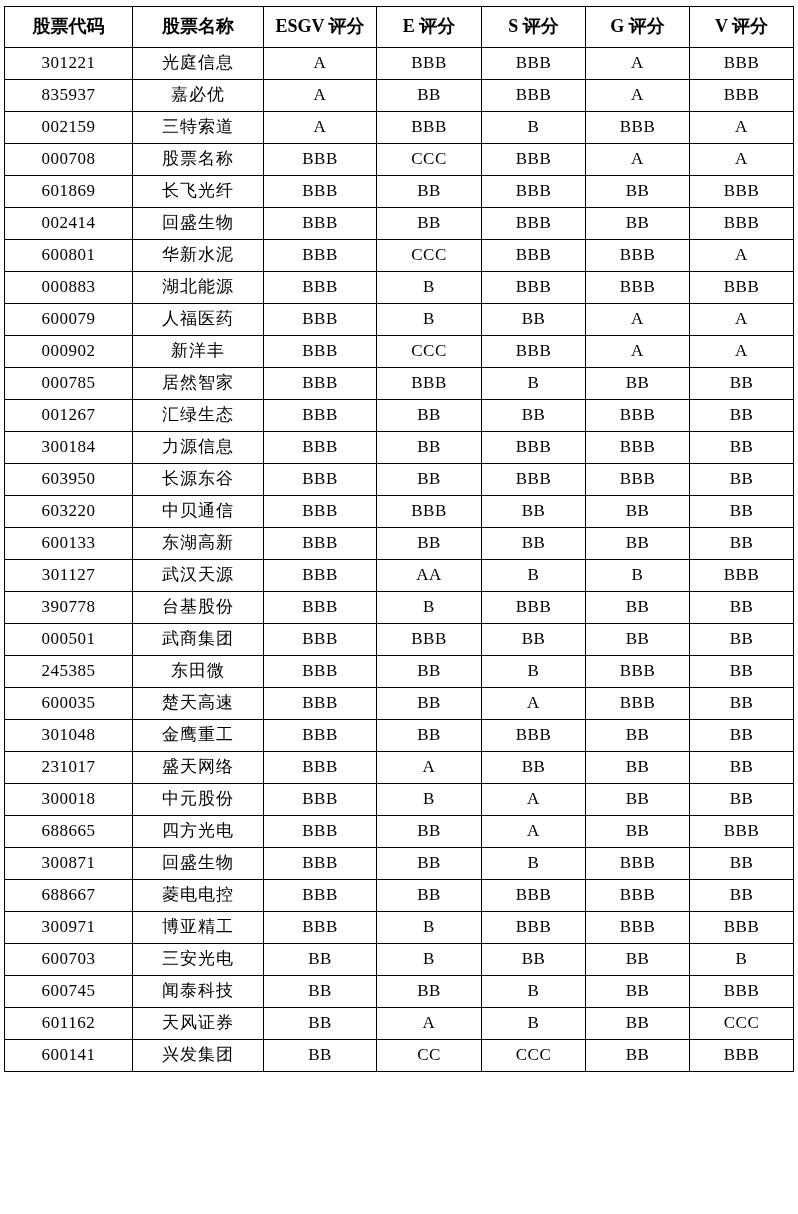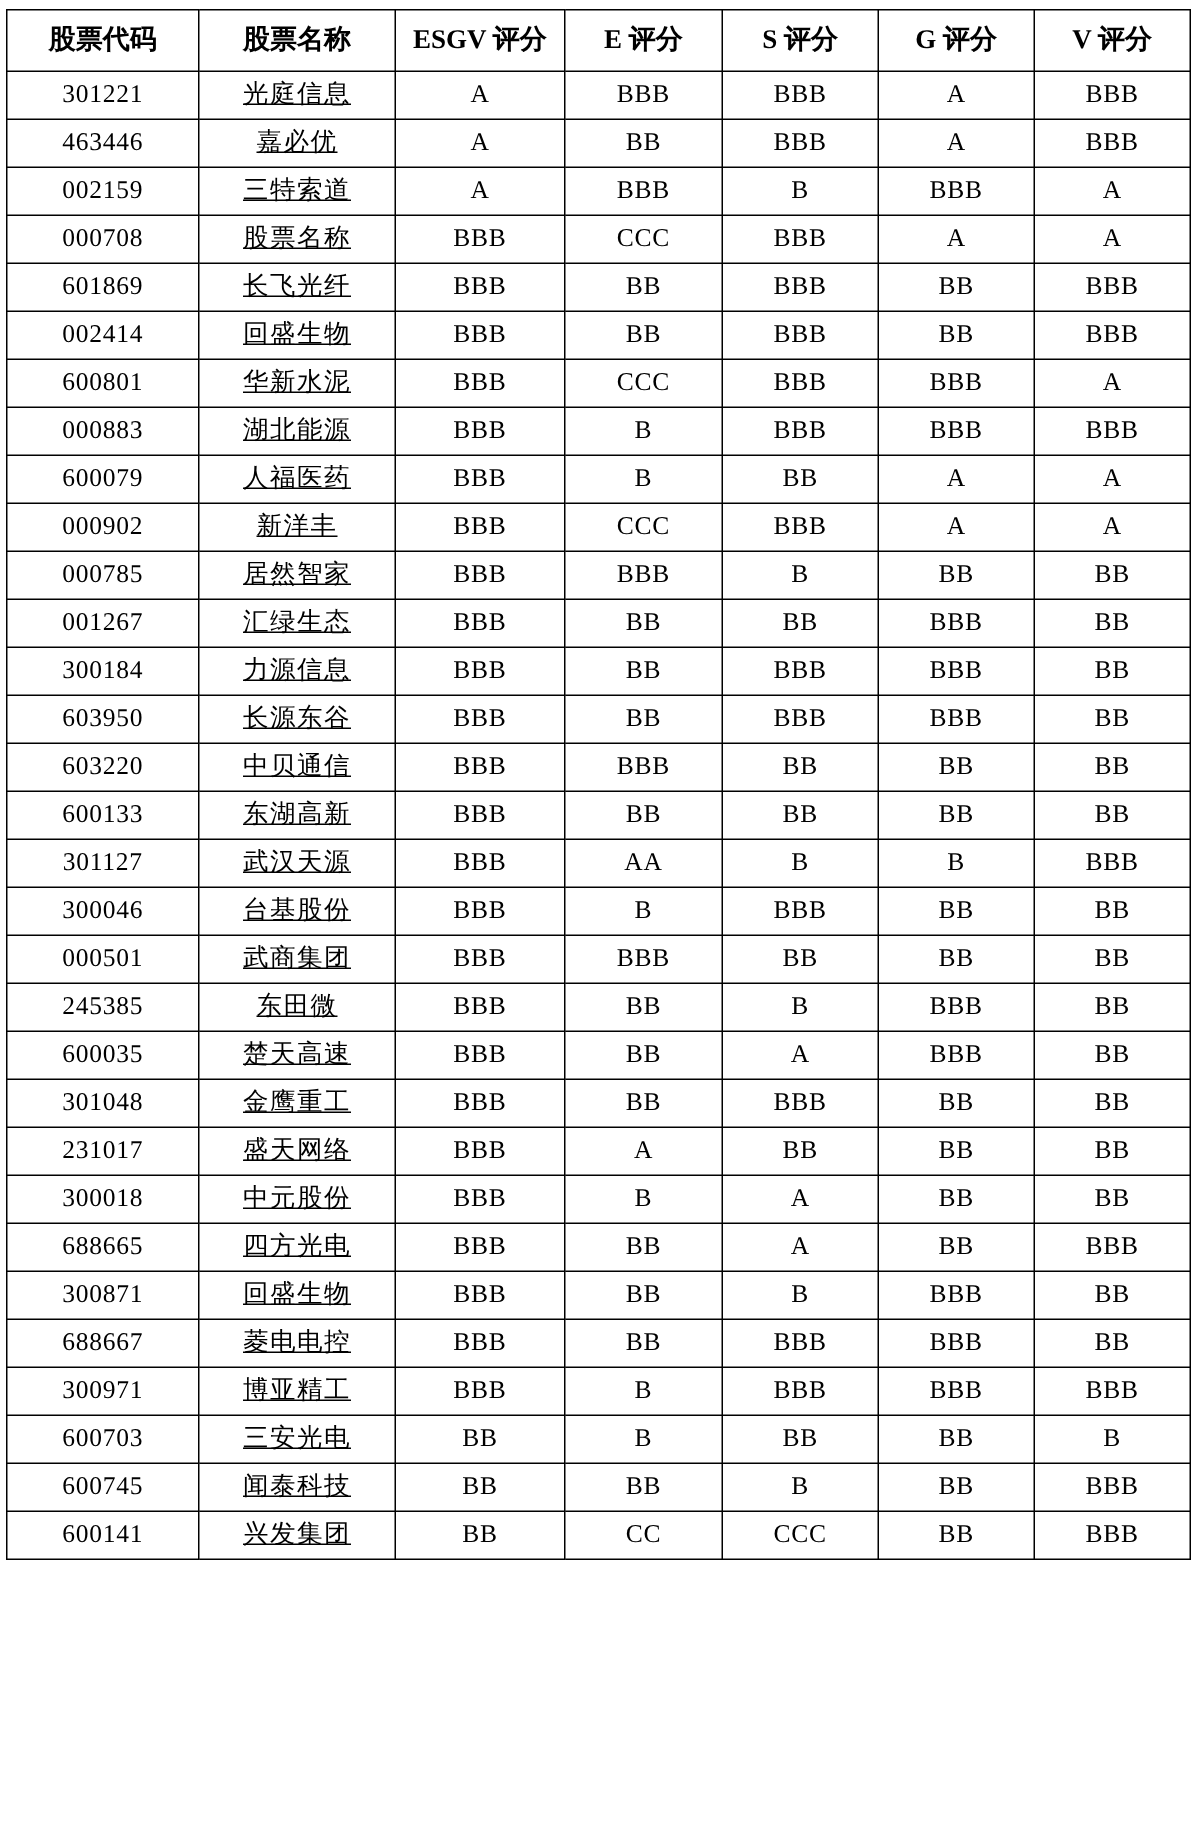--- a/index.html
+++ b/index.html
@@ -51,21 +51,20 @@
   col.c-g { width: 104px; }
   col.c-v { width: 104px; }
 
   td.code-cell {
     font-family: "Liberation Serif", "DejaVu Serif", serif;
     letter-spacing: 0.5px;
   }
   td.name-cell {
     font-family: "Liberation Serif", "DejaVu Serif", serif;
     letter-spacing: 1px;
-    text-decoration: underline;
   }
   td.rating-cell {
     font-family: "Liberation Serif", "DejaVu Serif", serif;
     letter-spacing: 0.5px;
   }
 </style>
 </head>
 <body>
 
 <div class="page">
@@ -94,21 +93,21 @@
         <tr>
           <td class="code-cell">301221</td>
           <td class="name-cell">光庭信息</td>
           <td class="rating-cell">A</td>
           <td class="rating-cell">BBB</td>
           <td class="rating-cell">BBB</td>
           <td class="rating-cell">A</td>
           <td class="rating-cell">BBB</td>
         </tr>
         <tr>
-          <td class="code-cell">463446</td>
+          <td class="code-cell">835937</td>
           <td class="name-cell">嘉必优</td>
           <td class="rating-cell">A</td>
           <td class="rating-cell">BB</td>
           <td class="rating-cell">BBB</td>
           <td class="rating-cell">A</td>
           <td class="rating-cell">BBB</td>
         </tr>
         <tr>
           <td class="code-cell">002159</td>
           <td class="name-cell">三特索道</td>
@@ -238,21 +237,21 @@
         <tr>
           <td class="code-cell">301127</td>
           <td class="name-cell">武汉天源</td>
           <td class="rating-cell">BBB</td>
           <td class="rating-cell">AA</td>
           <td class="rating-cell">B</td>
           <td class="rating-cell">B</td>
           <td class="rating-cell">BBB</td>
         </tr>
         <tr>
-          <td class="code-cell">300046</td>
+          <td class="code-cell">390778</td>
           <td class="name-cell">台基股份</td>
           <td class="rating-cell">BBB</td>
           <td class="rating-cell">B</td>
           <td class="rating-cell">BBB</td>
           <td class="rating-cell">BB</td>
           <td class="rating-cell">BB</td>
         </tr>
         <tr>
           <td class="code-cell">000501</td>
           <td class="name-cell">武商集团</td>
@@ -353,20 +352,29 @@
           <td class="rating-cell">B</td>
         </tr>
         <tr>
           <td class="code-cell">600745</td>
           <td class="name-cell">闻泰科技</td>
           <td class="rating-cell">BB</td>
           <td class="rating-cell">BB</td>
           <td class="rating-cell">B</td>
           <td class="rating-cell">BB</td>
           <td class="rating-cell">BBB</td>
+        </tr>
+        <tr>
+          <td class="code-cell">601162</td>
+          <td class="name-cell">天风证券</td>
+          <td class="rating-cell">BB</td>
+          <td class="rating-cell">A</td>
+          <td class="rating-cell">B</td>
+          <td class="rating-cell">BB</td>
+          <td class="rating-cell">CCC</td>
         </tr>
         <tr>
           <td class="code-cell">600141</td>
           <td class="name-cell">兴发集团</td>
           <td class="rating-cell">BB</td>
           <td class="rating-cell">CC</td>
           <td class="rating-cell">CCC</td>
           <td class="rating-cell">BB</td>
           <td class="rating-cell">BBB</td>
         </tr>

